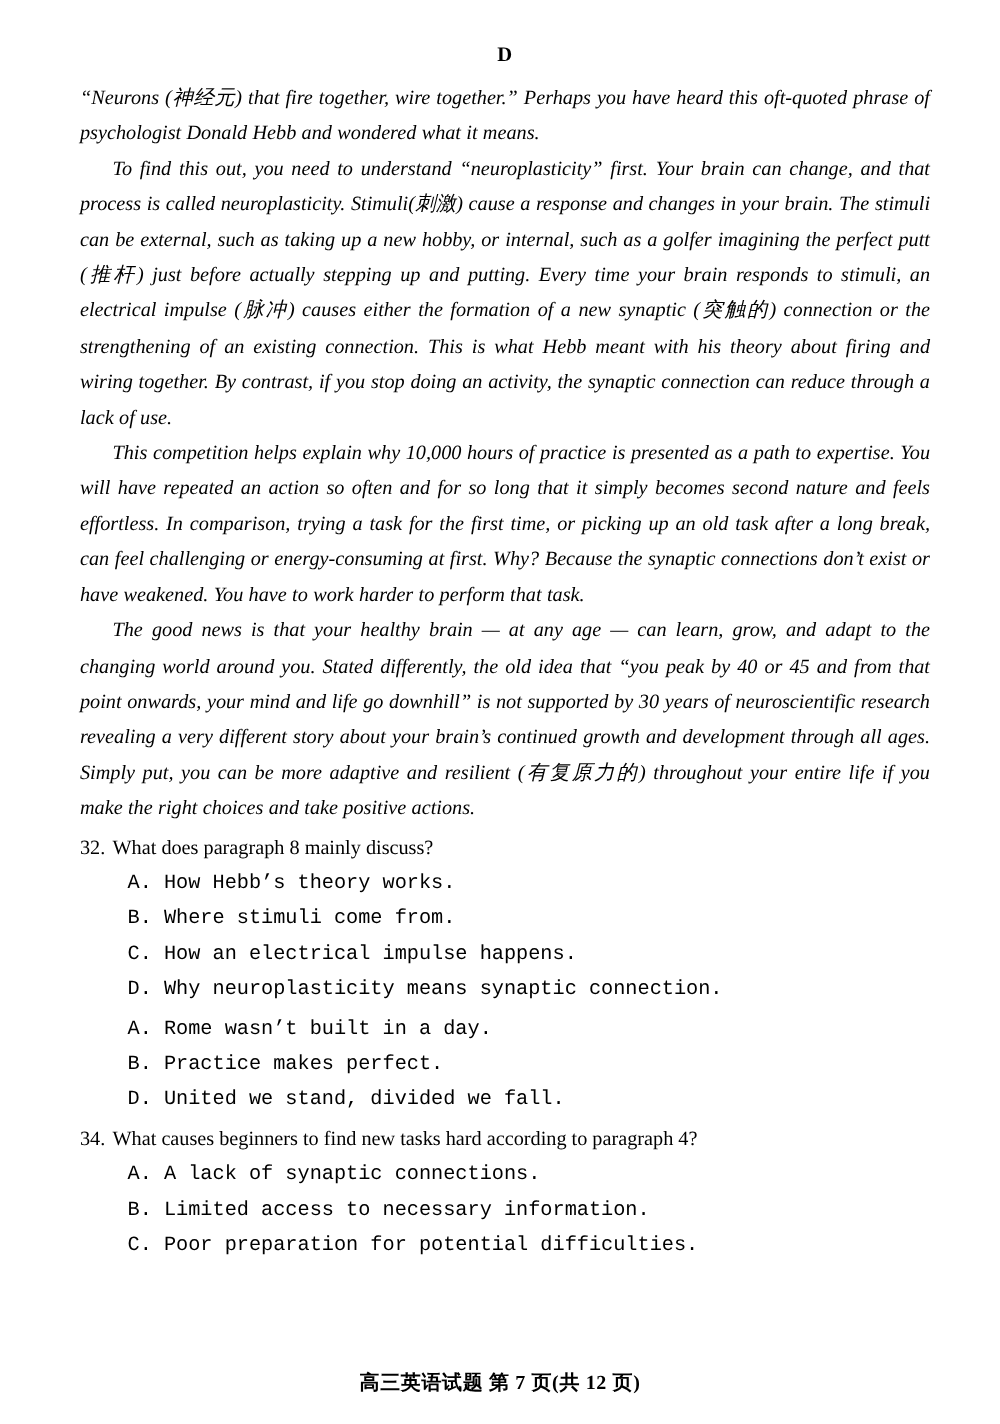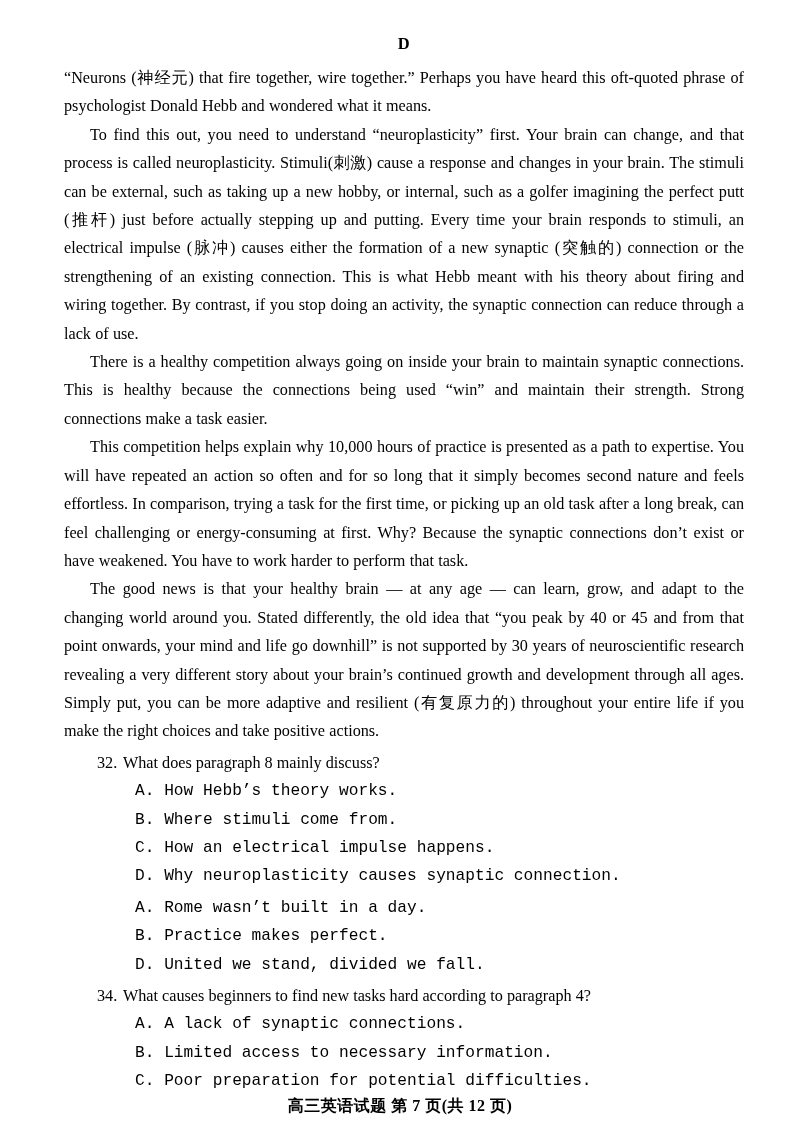--- a/index.html
+++ b/index.html
@@ -31,27 +31,27 @@
     font-family: "Liberation Serif", "DejaVu Serif", serif;
   }
   .para {
     text-align: justify;
     text-justify: inter-word;
     font-size: 16.2px;
     line-height: 28.4px;
     margin: 0 0 0 0;
     text-indent: 0;
     word-spacing: 0.2px;
+    font-style: italic;
   }
   .para.indent {
     text-indent: 26px;
   }
   .q-block {
     margin-top: 3px;
-    margin-left: 33px;
   }
   .question {
     font-size: 16.2px;
     line-height: 28.4px;
     padding-left: 0;
     text-indent: 0;
     display: flex;
   }
   .q-num {
     width: 26px;
@@ -83,33 +83,32 @@
 </style>
 </head>
 <body>
 
 <div class="page">
 
   <div class="section-letter">D</div>
 
   <p class="para">“Neurons (神经元) that fire together, wire together.” Perhaps you have heard this oft-quoted phrase of psychologist Donald Hebb and wondered what it means.</p>
   <p class="para indent">To find this out, you need to understand “neuroplasticity” first. Your brain can change, and that process is called neuroplasticity. Stimuli(刺激) cause a response and changes in your brain. The stimuli can be external, such as taking up a new hobby, or internal, such as a golfer imagining the perfect putt (推杆) just before actually stepping up and putting. Every time your brain responds to stimuli, an electrical impulse (脉冲) causes either the formation of a new synaptic (突触的) connection or the strengthening of an existing connection. This is what Hebb meant with his theory about firing and wiring together. By contrast, if you stop doing an activity, the synaptic connection can reduce through a lack of use.</p>
-  <p class="para indent">There is a healthy competition always going on inside your brain to maintain synaptic connections. This is healthy because the connections being used “win” and maintain their strength. Strong connections make a task easier.</p>
   <p class="para indent">This competition helps explain why 10,000 hours of practice is presented as a path to expertise. You will have repeated an action so often and for so long that it simply becomes second nature and feels effortless. In comparison, trying a task for the first time, or picking up an old task after a long break, can feel challenging or energy-consuming at first. Why? Because the synaptic connections don’t exist or have weakened. You have to work harder to perform that task.</p>
   <p class="para indent">The good news is that your healthy brain — at any age — can learn, grow, and adapt to the changing world around you. Stated differently, the old idea that “you peak by 40 or 45 and from that point onwards, your mind and life go downhill” is not supported by 30 years of neuroscientific research revealing a very different story about your brain’s continued growth and development through all ages. Simply put, you can be more adaptive and resilient (有复原力的) throughout your entire life if you make the right choices and take positive actions.</p>
 
   <div class="q-block">
     <div class="question">
       <span class="q-num">32.</span>
       <span class="q-text">What does paragraph 8 mainly discuss?</span>
     </div>
     <div class="option">A. How Hebb’s theory works.</div>
     <div class="option">B. Where stimuli come from.</div>
     <div class="option">C. How an electrical impulse happens.</div>
-    <div class="option">D. Why neuroplasticity causes synaptic connection.</div>
+    <div class="option">D. Why neuroplasticity means synaptic connection.</div>
   </div>
 
   <div class="q-block">
     <div class="option">A. Rome wasn’t built in a day.</div>
     <div class="option">B. Practice makes perfect.</div>
     <div class="option">D. United we stand, divided we fall.</div>
   </div>
 
   <div class="q-block">
     <div class="question">

